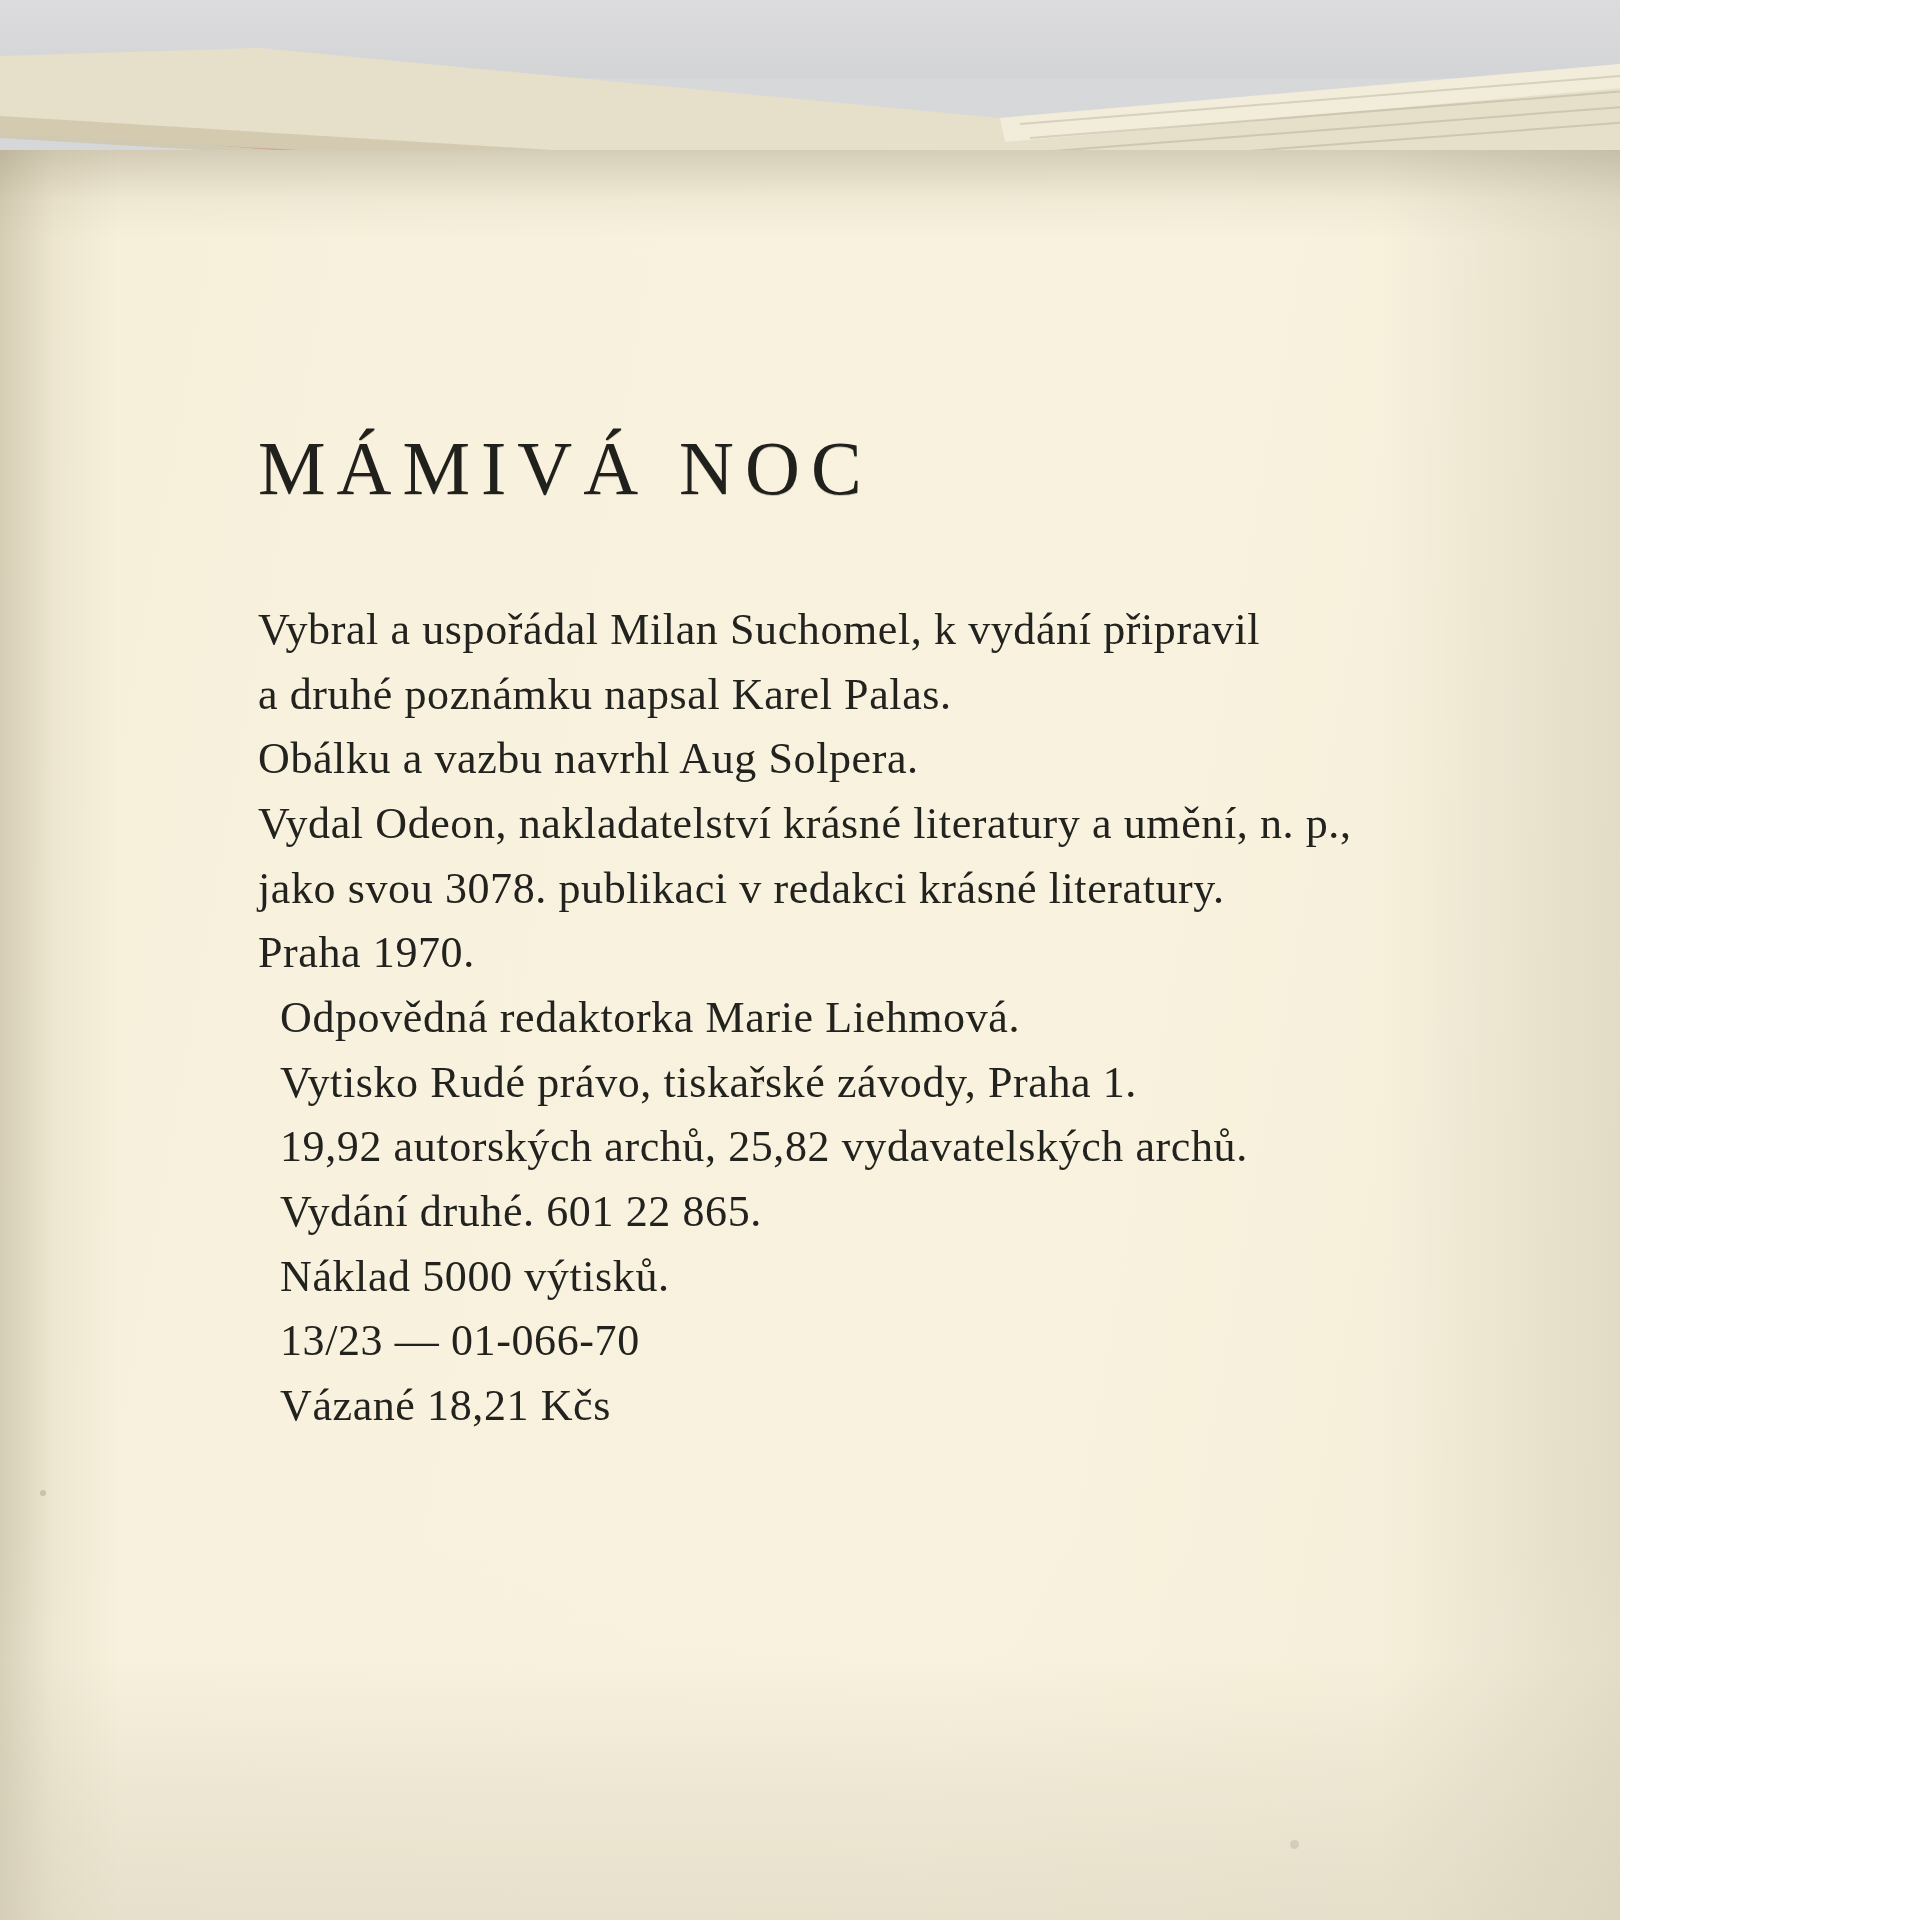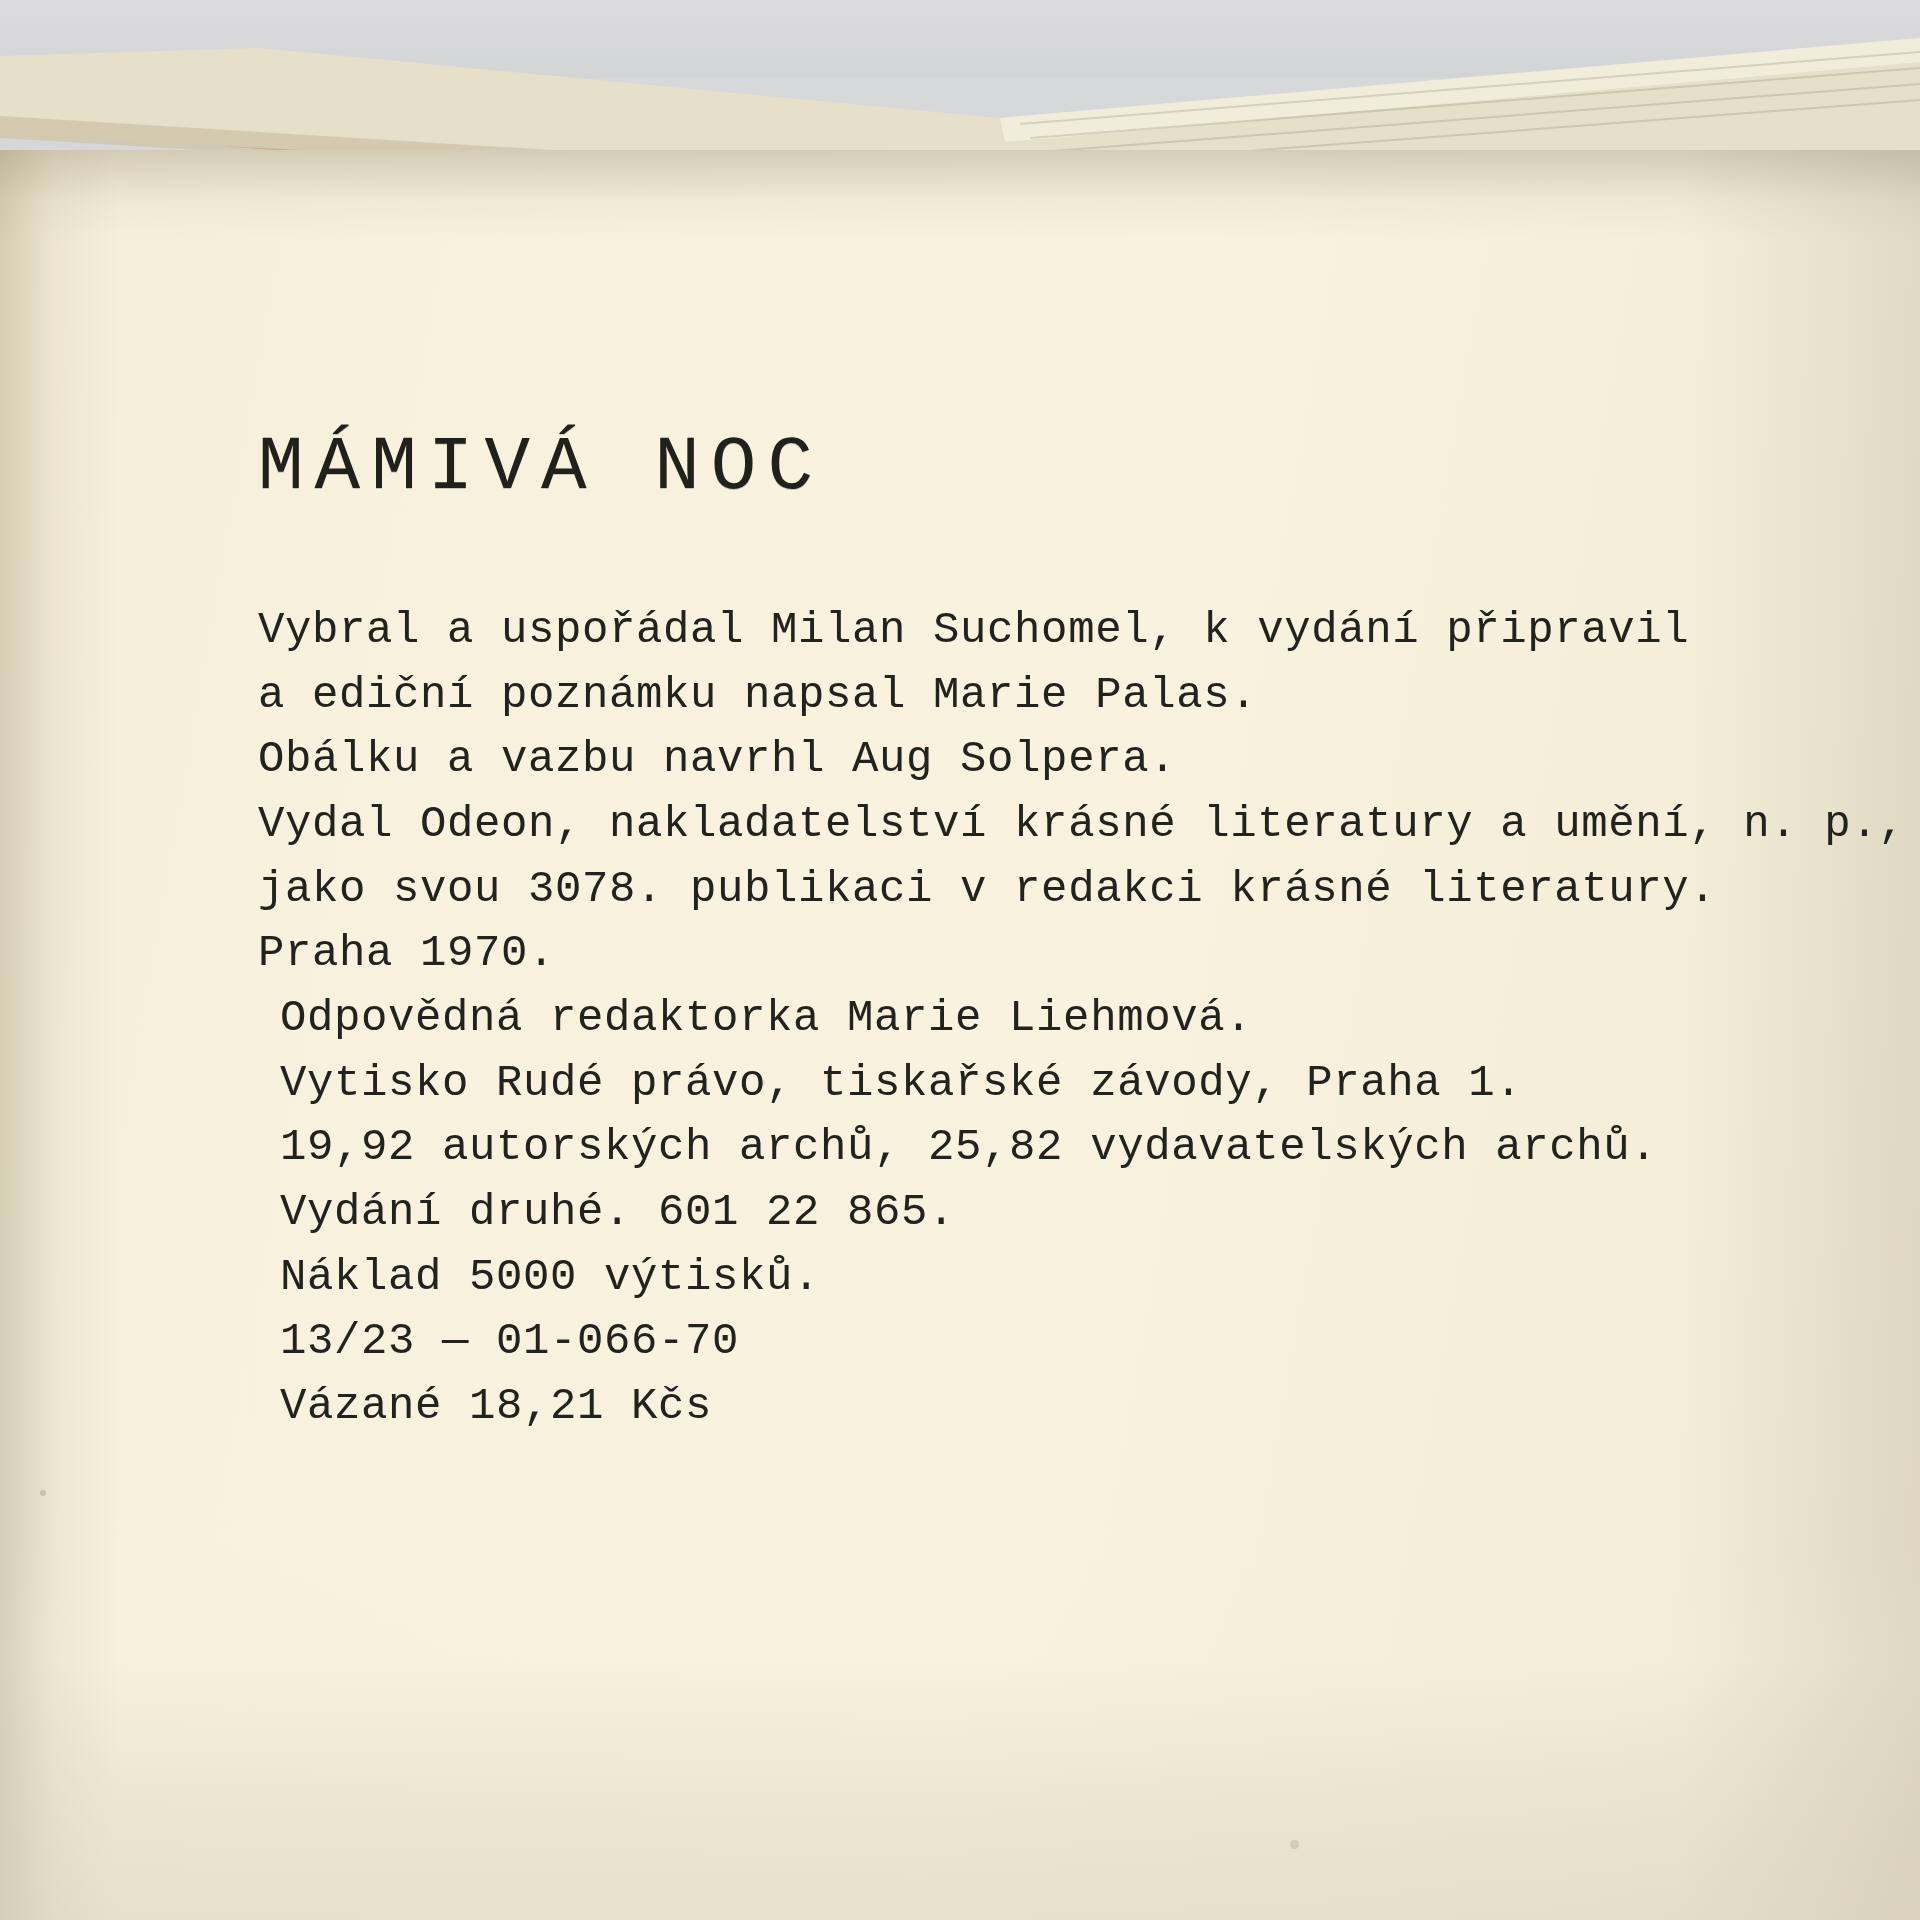--- a/index.html
+++ b/index.html
@@ -2,24 +2,24 @@
 <html><head>
 <meta charset="utf-8">
 <style>
   html, body {
     margin: 0;
     padding: 0;
     background: #ffffff;
   }
   #stage {
     position: relative;
-    width: 1920px;
+    width: 1620px;
     height: 1920px;
     overflow: hidden;
-    font-family: Liberation Mono, monospace;
+    font-family: Liberation Serif, serif;
   }
 
   
   .photo-bg {
     position: absolute;
     inset: 0;
     background: linear-gradient(180deg, #d8d9db 0%, #cfd0d2 40%, #c9cacc 100%);
   }
 
   
@@ -133,21 +133,21 @@
   <div class="page-bottom-shade"></div>
 
   <div class="speck" style="left:1290px;top:1840px;width:9px;height:9px;"></div>
   <div class="speck" style="left:40px;top:1490px;width:6px;height:6px;"></div>
   <div class="speck" style="left:760px;top:1080px;width:5px;height:5px;opacity:.5;"></div>
 
   <div class="colophon">
     <h1 class="book-title">MÁMIVÁ NOC</h1>
 
     <div class="imprint-line indent-1">Vybral a uspořádal Milan Suchomel, k vydání připravil</div>
-    <div class="imprint-line indent-1">a ediční poznámku napsal Marie Palas.</div>
+    <div class="imprint-line indent-1">a druhé poznámku napsal Karel Palas.</div>
     <div class="imprint-line indent-1">Obálku a vazbu navrhl Aug Solpera.</div>
     <div class="imprint-line indent-1">Vydal Odeon, nakladatelství krásné literatury a umění, n. p.,</div>
     <div class="imprint-line indent-1">jako svou 3078. publikaci v redakci krásné literatury.</div>
     <div class="imprint-line indent-1">Praha 1970.</div>
     <div class="imprint-line indent-2">Odpovědná redaktorka Marie Liehmová.</div>
     <div class="imprint-line indent-2">Vytisko Rudé právo, tiskařské závody, Praha 1.</div>
     <div class="imprint-line indent-2">19,92 autorských archů, 25,82 vydavatelských archů.</div>
     <div class="imprint-line indent-2">Vydání druhé. 601 22 865.</div>
     <div class="imprint-line indent-2">Náklad 5000 výtisků.</div>
     <div class="imprint-line indent-2">13/23 — 01-066-70</div>

